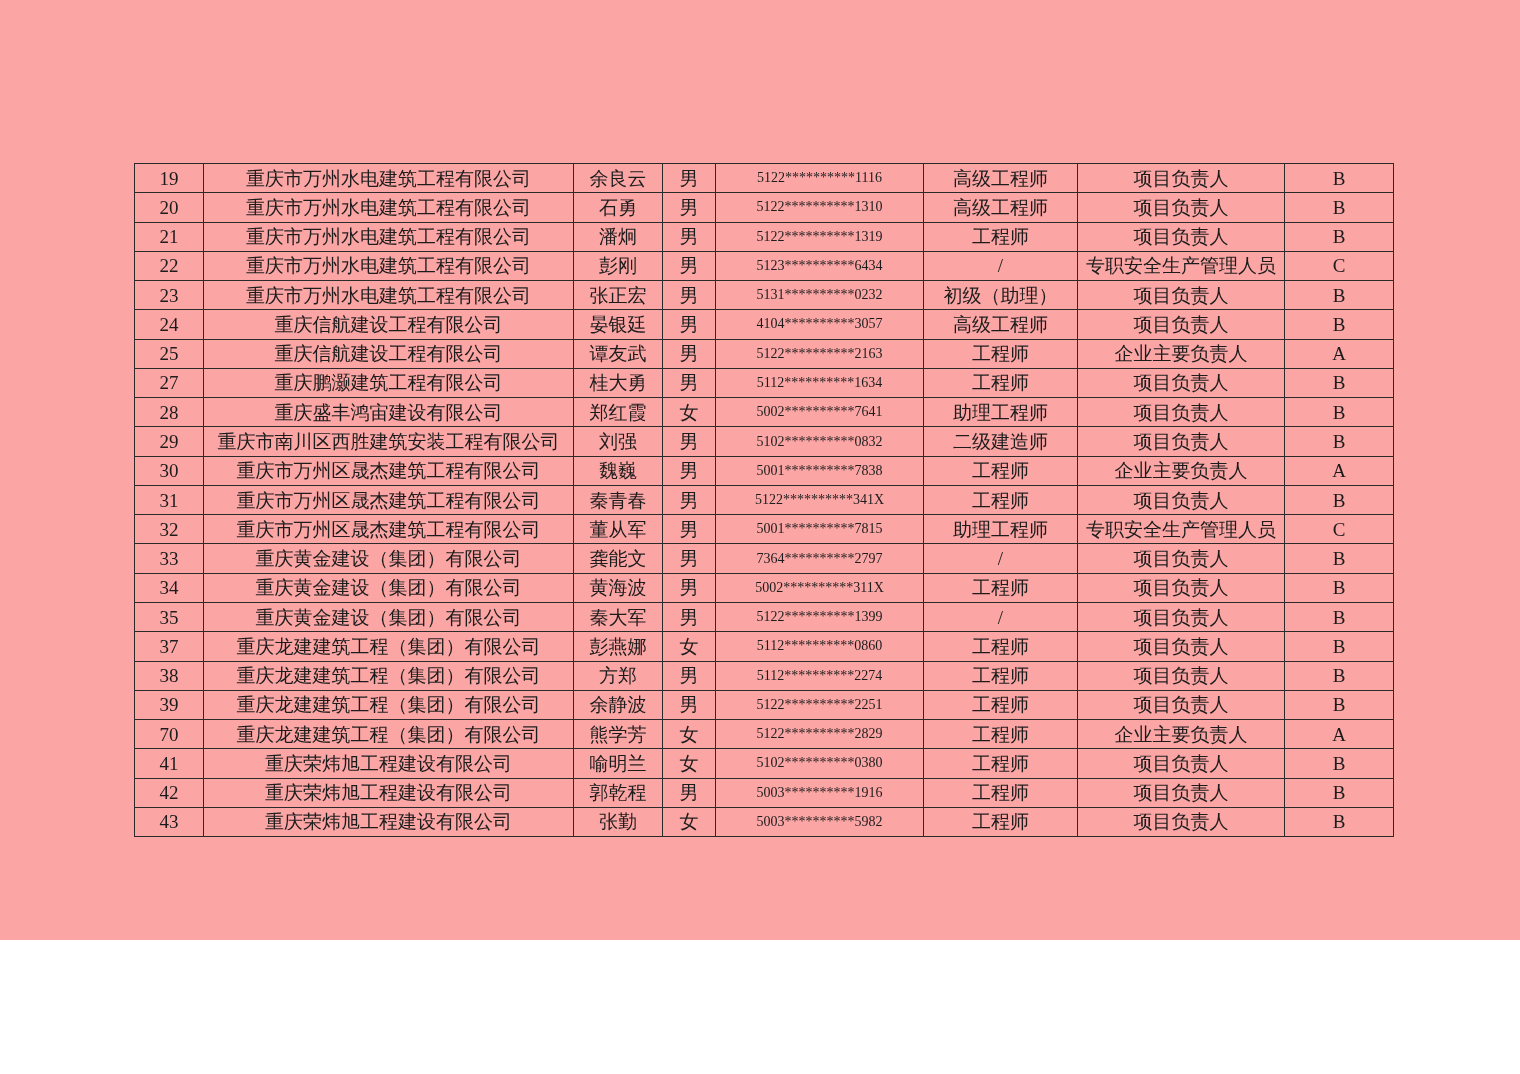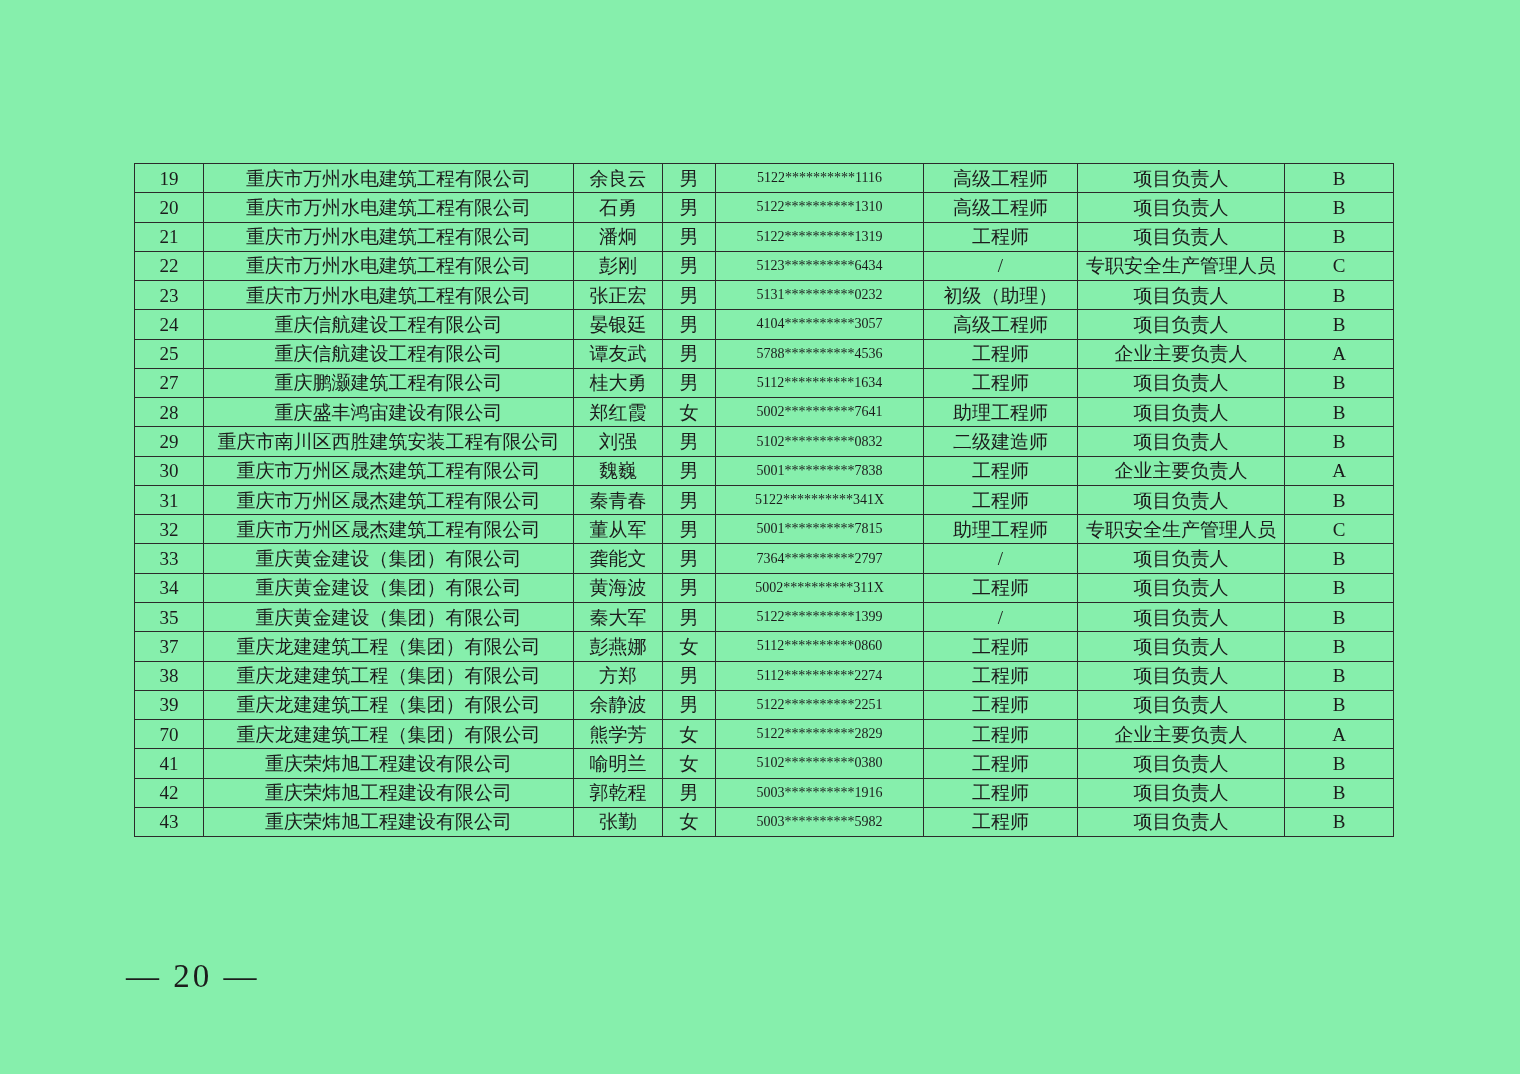--- a/index.html
+++ b/index.html
@@ -9,22 +9,22 @@
   }
   body {
     width: 1520px;
     height: 1074px;
     font-family: "Liberation Serif", "DejaVu Serif", serif;
     color: #1c1c1c;
   }
   .sheet {
     position: relative;
     width: 1520px;
-    height: 1074px;
-    background: #86efac;
+    height: 940px;
+    background: #fca5a5;
     overflow: hidden;
   }
   table.roster {
     position: absolute;
     left: 134px;
     top: 163px;
     width: 1259px;
     border-collapse: collapse;
     table-layout: fixed;
   }
@@ -130,21 +130,21 @@
           <td class="c4">4104**********3057</td>
           <td class="c5">高级工程师</td>
           <td class="c6">项目负责人</td>
           <td class="c7">B</td>
         </tr>
         <tr>
           <td class="c0">25</td>
           <td class="c1">重庆信航建设工程有限公司</td>
           <td class="c2">谭友武</td>
           <td class="c3">男</td>
-          <td class="c4">5788**********4536</td>
+          <td class="c4">5122**********2163</td>
           <td class="c5">工程师</td>
           <td class="c6">企业主要负责人</td>
           <td class="c7">A</td>
         </tr>
         <tr>
           <td class="c0">27</td>
           <td class="c1">重庆鹏灏建筑工程有限公司</td>
           <td class="c2">桂大勇</td>
           <td class="c3">男</td>
           <td class="c4">5112**********1634</td>

